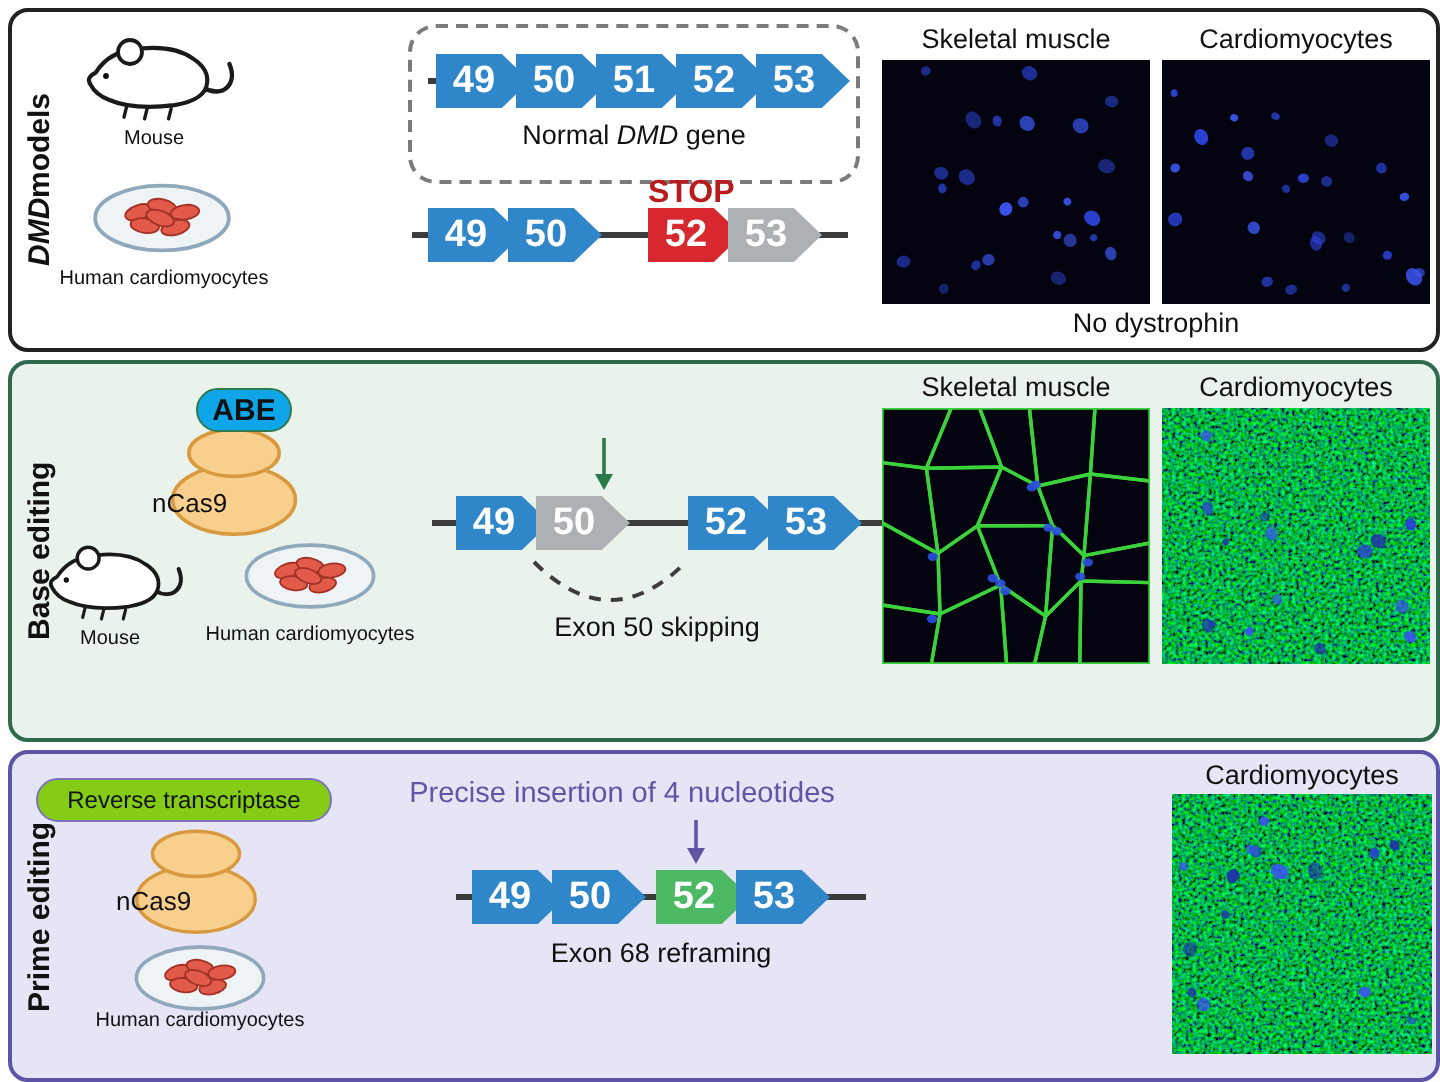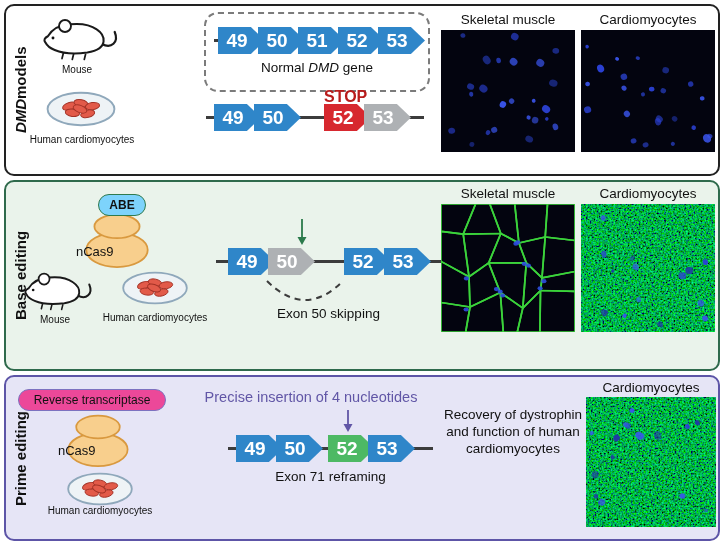--- a/index.html
+++ b/index.html
@@ -21,22 +21,22 @@
   .exon{position:absolute;top:0;width:38px;height:27px;display:flex;align-items:center;justify-content:center;
         padding-right:9px;color:#fff;font-weight:bold;font-size:19px;
         clip-path:polygon(0 0,70% 0,100% 50%,70% 100%,0 100%)}
   .exon.blue{background:#2f86c9}
   .exon.gray{background:#aeb1b4}
   .exon.red{background:#d7282f}
   .exon.green{background:#4db964}
   .stop{position:absolute;width:38px;text-align:center;color:#b91c1c;font-weight:bold;font-size:16px}
   .dashedbox{position:absolute;border:2px dashed #7b7b7b;border-radius:14px}
   .pill{position:absolute;display:flex;align-items:center;justify-content:center;border-radius:11px;font-size:12px}
-  .abe{background:#7dd3fc;border:1.5px solid #2f7a4e;font-weight:bold;font-size:12px}
-  .rt{background:#ec4899;border:1.5px solid #7d72c0}
+  .abe{background:#0ea5e9;border:1.5px solid #2f7a4e;font-weight:bold;font-size:15px}
+  .rt{background:#84cc16;border:1.5px solid #7d72c0}
   .blob-label{position:absolute;font-size:13px;font-weight:normal}
   .editlabel{position:absolute;text-align:center;font-size:14.5px}
   .green-t{color:#2b7a4b}
   .purple-t{color:#6156a6}
   .micro{position:absolute;background:#03040f;overflow:hidden}
 </style>
 </head>
 <body>
 
 <div class="figure">
@@ -141,20 +141,21 @@
           <ellipse cx="19.6" cy="38.5" rx="4.1" ry="3.4" fill="#2b41d4" opacity="0.99" transform="rotate(66 19.6 38.5)"></ellipse>
           <ellipse cx="77.0" cy="91.7" rx="3.7" ry="3.0" fill="#2b41d4" opacity="0.65" transform="rotate(72 77.0 91.7)"></ellipse>
           <ellipse cx="126.0" cy="108.4" rx="4.6" ry="3.8" fill="#3a55ec" opacity="0.86" transform="rotate(54 126.0 108.4)"></ellipse>
           <ellipse cx="84.7" cy="40.3" rx="3.4" ry="3.1" fill="#2236a8" opacity="0.71" transform="rotate(13 84.7 40.3)"></ellipse>
           <ellipse cx="82.3" cy="60.7" rx="2.8" ry="2.6" fill="#2236a8" opacity="0.83" transform="rotate(28 82.3 60.7)"></ellipse>
           <ellipse cx="112.7" cy="97.6" rx="2.3" ry="2.3" fill="#2b41d4" opacity="0.88" transform="rotate(22 112.7 97.6)"></ellipse>
           <ellipse cx="52.6" cy="110.9" rx="2.5" ry="2.9" fill="#2236a8" opacity="0.93" transform="rotate(70 52.6 110.9)"></ellipse>
           <ellipse cx="42.9" cy="46.7" rx="3.2" ry="3.3" fill="#2236a8" opacity="0.99" transform="rotate(71 42.9 46.7)"></ellipse>
           <ellipse cx="6.1" cy="16.6" rx="1.9" ry="1.7" fill="#2b41d4" opacity="0.97" transform="rotate(79 6.1 16.6)"></ellipse>
         </svg></div>
+    <div class="result" style="left:435px;top:148px;width:274px">No dystrophin</div>
   </section>
 
   <section class="panel p2">
     <div class="vlabel">Base editing</div>
 
     <svg class="abs" style="left:70px;top:30px" width="82" height="56" viewBox="0 0 84 62">
       <ellipse cx="42" cy="42" rx="34" ry="19" fill="#f8cf8d" stroke="#d9993f" stroke-width="2"></ellipse>
       <ellipse cx="42" cy="16" rx="25" ry="13" fill="#f8cf8d" stroke="#d9993f" stroke-width="2"></ellipse>
     </svg>
     <div class="blob-label" style="left:70px;top:62px;width:82px">nCas9</div>
@@ -285,23 +286,22 @@
       <polygon points="1.5,15 10.5,15 6,23" fill="#6156a6"></polygon>
     </svg>
 
     <div class="generow" style="left:222px;top:58px;width:205px">
       <div class="gline"></div>
       <div class="exon blue" style="left:8px">49</div>
       <div class="exon blue" style="left:48px">50</div>
       <div class="exon green" style="left:100px">52</div>
       <div class="exon blue" style="left:140px">53</div>
     </div>
-    <div class="gcap" style="left:212px;top:92px;width:225px">Exon 71 reframing</div>
-
-    <div class="result" style="left:436px;top:30px;width:142px">Recovery of dystrophin and function of human cardiomyocytes</div>
+    <div class="gcap" style="left:212px;top:92px;width:225px">Exon 68 reframing</div>
+
 
     <div class="hdr" style="left:580px;top:3px;width:130px">Cardiomyocytes</div>
     <div class="micro" style="left:580px;top:20px;width:130px;height:130px"><svg width="130" height="130">
           <rect x="0" y="0" width="130" height="130" fill="#03040f"></rect>
           <rect x="0" y="0" width="130" height="130" filter="url(#greenNoise)"></rect>
           <ellipse cx="41.6" cy="28.6" rx="3.3" ry="2.9" fill="#2b41d4" opacity="0.74" transform="rotate(37 41.6 28.6)"></ellipse>
           <ellipse cx="96.4" cy="99.0" rx="3.0" ry="2.6" fill="#3a55ec" opacity="0.93" transform="rotate(14 96.4 99.0)"></ellipse>
           <ellipse cx="5.7" cy="36.2" rx="2.1" ry="2.1" fill="#3a55ec" opacity="0.83" transform="rotate(66 5.7 36.2)"></ellipse>
           <ellipse cx="119.8" cy="113.3" rx="2.2" ry="1.8" fill="#2b41d4" opacity="0.67" transform="rotate(13 119.8 113.3)"></ellipse>
           <ellipse cx="26.6" cy="60.2" rx="2.2" ry="2.0" fill="#2236a8" opacity="0.87" transform="rotate(42 26.6 60.2)"></ellipse>

